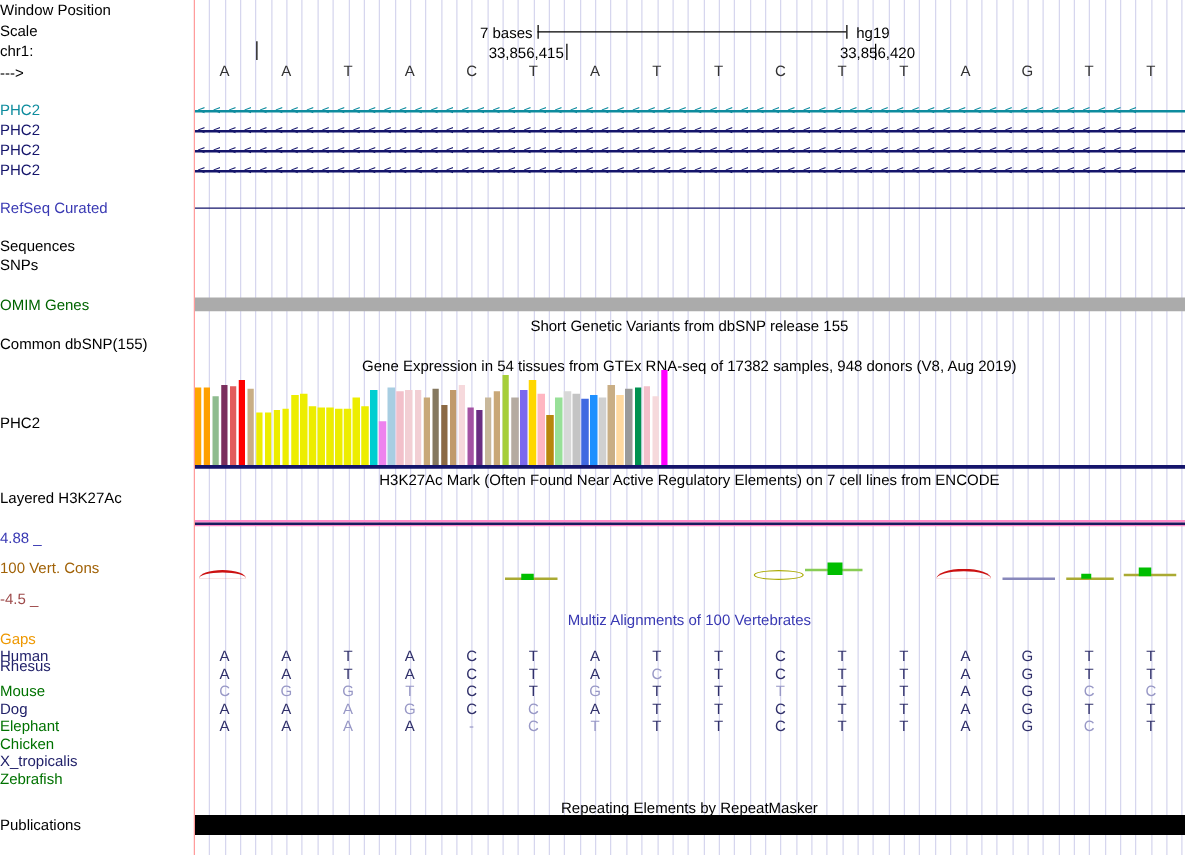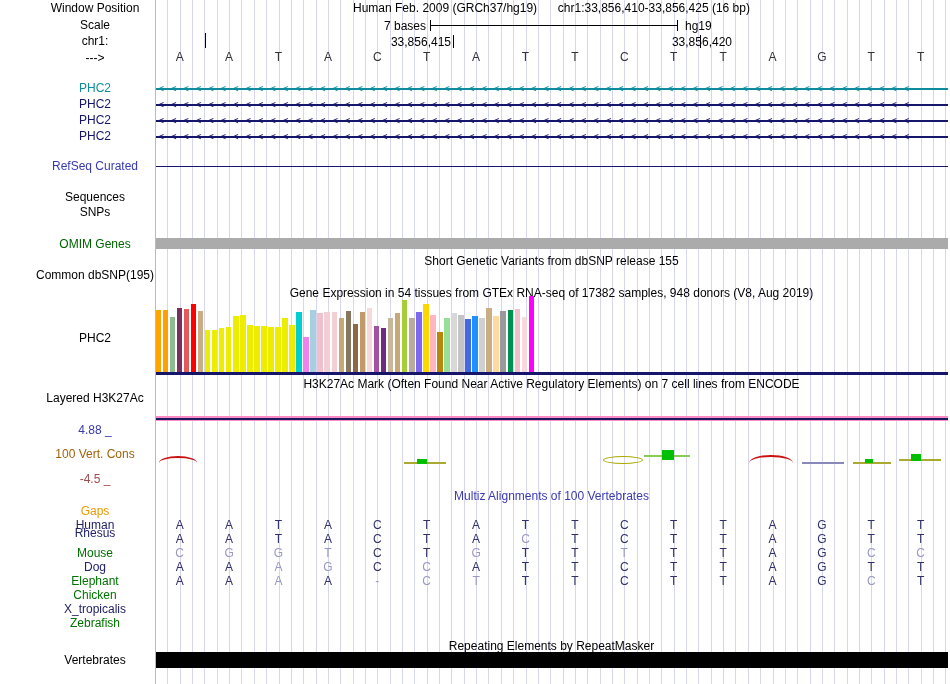--- a/index.html
+++ b/index.html
@@ -1,18 +1,18 @@
 <!DOCTYPE html>
 <html><head>
 <meta charset="utf-8">
 <style>
   html,body{margin:0;padding:0;background:#fff;}
   #app{position:relative;width:950px;height:684px;background:#fff;overflow:hidden;
        font-family:"Liberation Sans",sans-serif;font-size:12px;color:#000;}
-  .lbl{position:absolute;left:0;width:152px;text-align:center;white-space:nowrap;line-height:13px;padding-left:19px;}
+  .lbl{position:absolute;left:0;width:152px;text-align:left;white-space:nowrap;line-height:13px;}
   .title{position:absolute;left:155px;width:793px;text-align:center;white-space:nowrap;line-height:13px;}
   .gl{position:absolute;top:0;bottom:0;width:1px;background:#d6d6ee;}
   .redline{position:absolute;top:0;bottom:0;width:1px;background:#ff9c9c;left:155px;}
   .tick{position:absolute;width:1px;background:#000;}
   .base{position:absolute;text-align:center;color:#333;line-height:13px;}
   .generow{position:absolute;left:156px;width:792px;height:14px;}
   .gline{position:absolute;left:0;right:0;top:6px;height:2px;}
   .garrows{position:absolute;left:2px;top:0;height:14px;line-height:14px;
            font-family:"DejaVu Sans Mono",monospace;font-size:10px;letter-spacing:6.4px;overflow:hidden;white-space:nowrap;}
   .hbar{position:absolute;left:156px;width:792px;}
@@ -86,25 +86,20 @@
       <div class="gl" style="left: 883.65px;"></div>
       <div class="gl" style="left: 896px;"></div>
       <div class="gl" style="left: 908.35px;"></div>
       <div class="gl" style="left: 920.7px;"></div>
       <div class="gl" style="left: 933.05px;"></div>
       <div class="gl" style="left: 945.4px;"></div>
     </div>
   <div class="redline"></div>
 
   <div class="lbl" style="top:2px">Window Position</div>
-  <div class="title" style="top:2px">
-    <span>Human Feb. 2009 (GRCh37/hg19)</span>
-    <span style="display:inline-block;width:14px"></span>
-    <span>chr1:33,856,410-33,856,425 (16 bp)</span>
-  </div>
 
   <div class="lbl" style="top:19px">Scale</div>
   <div style="position:absolute;left:326px;width:100px;top:19px;text-align:right">7 bases</div>
   <div style="position:absolute;left:430px;top:25px;width:247px;height:1px;background:#000"></div>
   <div class="tick" style="left:430px;top:20px;height:11px"></div>
   <div class="tick" style="left:677px;top:20px;height:11px"></div>
   <div style="position:absolute;left:685px;top:19px">hg19</div>
 
   <div class="lbl" style="top:35px">chr1:</div>
   <div class="tick" style="left:205px;top:33px;height:15px"></div>
@@ -155,21 +150,21 @@
   <div class="lbl" style="top:160px;color:#3939B3">RefSeq Curated</div>
   <div class="hbar" style="top:166px;height:1px;background:#15156B"></div>
 
   <div class="lbl" style="top:191px">Sequences</div>
   <div class="lbl" style="top:206px">SNPs</div>
 
   <div class="lbl" style="top:238px;color:#006400">OMIM Genes</div>
   <div class="hbar" style="top:238px;height:11px;background:#ABABAB"></div>
 
   <div class="title" style="top:255px">Short Genetic Variants from dbSNP release 155</div>
-  <div class="lbl" style="top:269px">Common dbSNP(195)</div>
+  <div class="lbl" style="top:269px">Common dbSNP(155)</div>
 
   <div class="title" style="top:287px">Gene Expression in 54 tissues from GTEx RNA-seq of 17382 samples, 948 donors (V8, Aug 2019)</div>
   <div class="lbl" style="top:332px">PHC2</div>
   <div id="gtex-bars">
       <div class="bar" style="left: 155.5px; width: 5.6px; top: 310px; height: 62px; background: rgb(255, 165, 0);"></div>
       <div class="bar" style="left: 162.54px; width: 5.6px; top: 310px; height: 62px; background: rgb(255, 160, 0);"></div>
       <div class="bar" style="left: 169.58px; width: 5.6px; top: 317px; height: 55px; background: rgb(143, 188, 143);"></div>
       <div class="bar" style="left: 176.62px; width: 5.6px; top: 308px; height: 64px; background: rgb(123, 47, 94);"></div>
       <div class="bar" style="left: 183.66px; width: 5.6px; top: 309px; height: 63px; background: rgb(226, 92, 92);"></div>
       <div class="bar" style="left: 190.7px; width: 5.6px; top: 304px; height: 68px; background: rgb(255, 0, 0);"></div>
@@ -335,19 +330,19 @@
       <div class="mletter" style="left: 747.8px; width: 49.4px; top: 575px; color: rgb(48, 48, 106);">A</div>
       <div class="mletter" style="left: 797.2px; width: 49.4px; top: 575px; color: rgb(48, 48, 106);">G</div>
       <div class="mletter" style="left: 846.6px; width: 49.4px; top: 575px; color: rgb(152, 152, 198);">C</div>
       <div class="mletter" style="left: 896px; width: 49.4px; top: 575px; color: rgb(48, 48, 106);">T</div>
       <div class="lbl" style="top: 589px; color: rgb(0, 114, 0);">Chicken</div>
       <div class="lbl" style="top: 603px; color: rgb(34, 34, 106);">X_tropicalis</div>
       <div class="lbl" style="top: 617px; color: rgb(0, 114, 0);">Zebrafish</div>
     </div>
 
   <div class="title" style="top:640px">Repeating Elements by RepeatMasker</div>
-  <div class="lbl" style="top:654px">Vertebrates</div>
+  <div class="lbl" style="top:654px">Publications</div>
   <div class="hbar" style="top:652px;height:16px;background:#000"></div>
 <div class="lbl" style="top: 82px; color: rgb(14, 140, 158);">PHC2</div>
     <div class="lbl" style="top: 98px; color: rgb(21, 21, 107);">PHC2</div>
     <div class="lbl" style="top: 114px; color: rgb(21, 21, 107);">PHC2</div>
     <div class="lbl" style="top: 130px; color: rgb(21, 21, 107);">PHC2</div>
   </div>
 
 </body></html>

